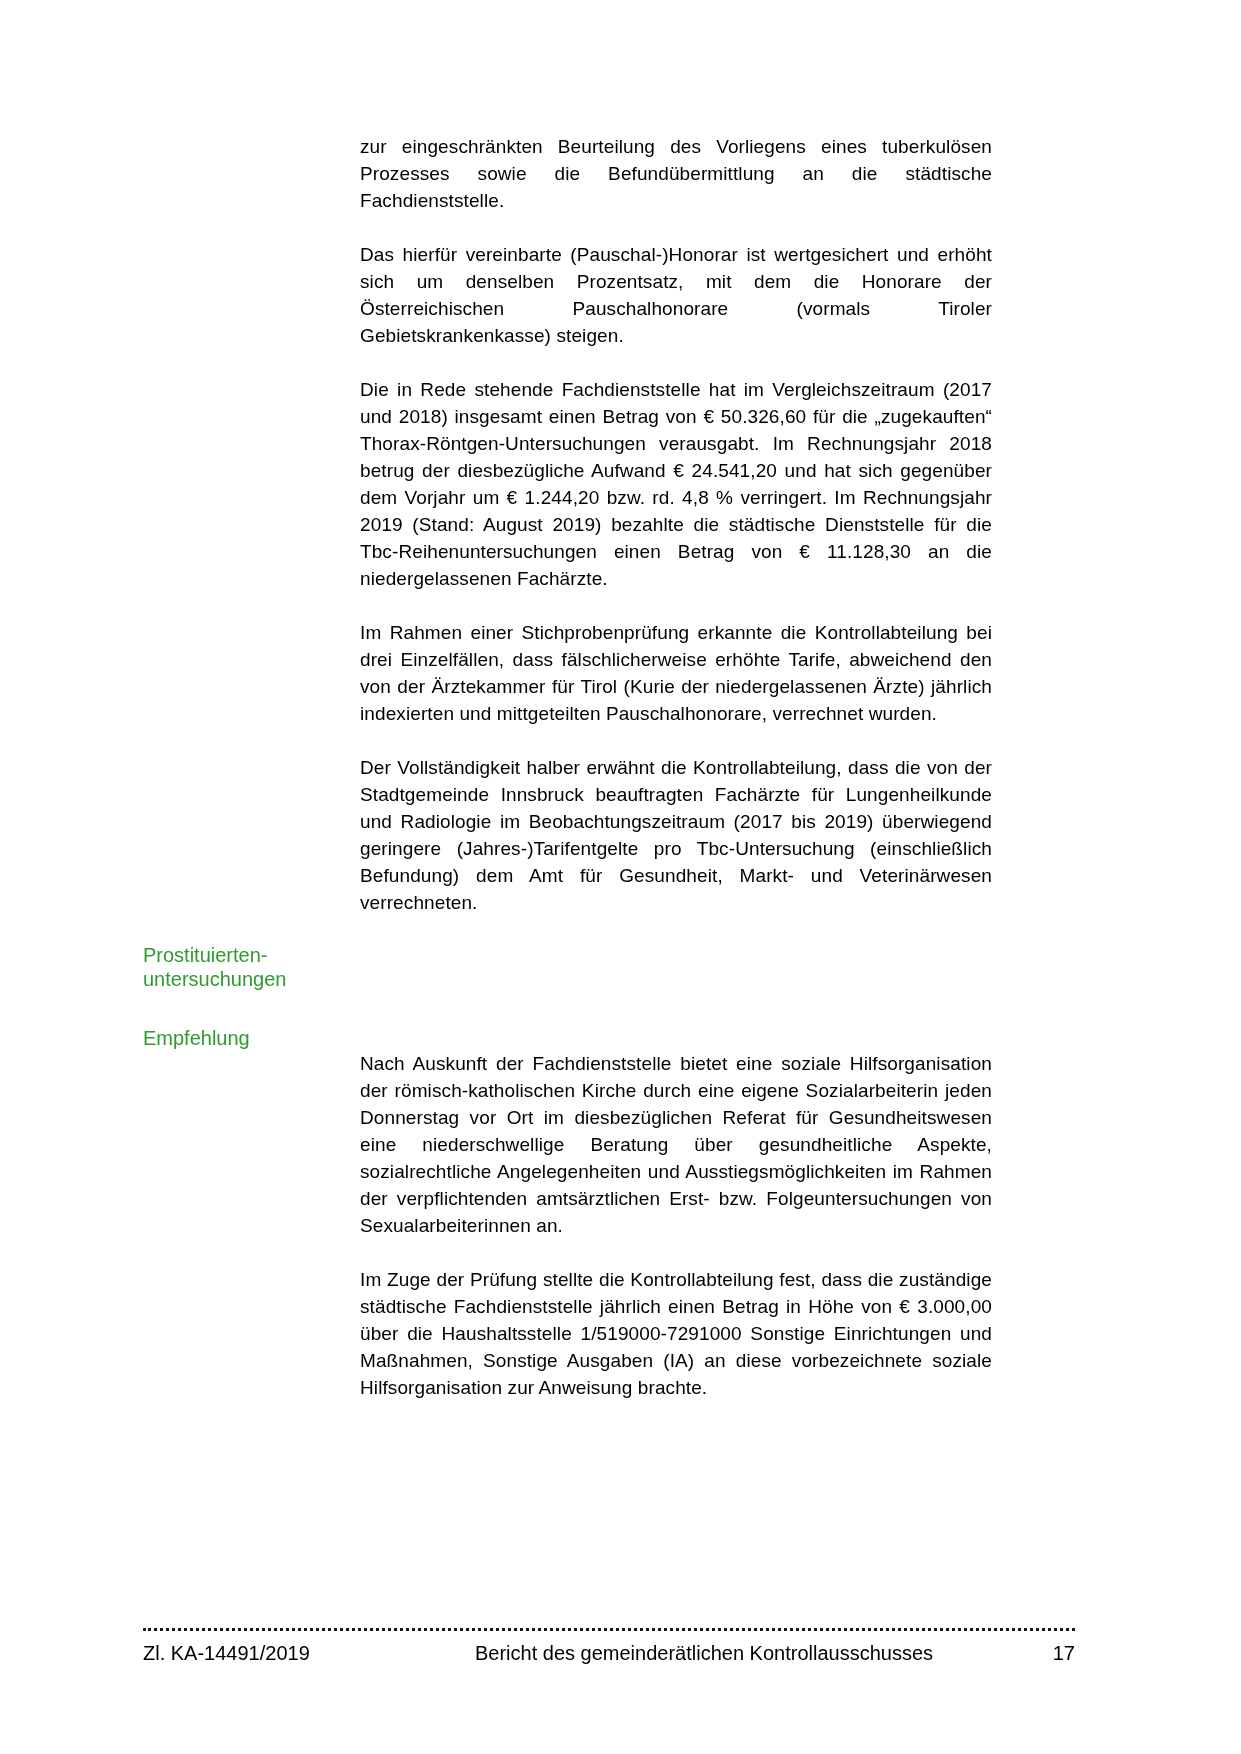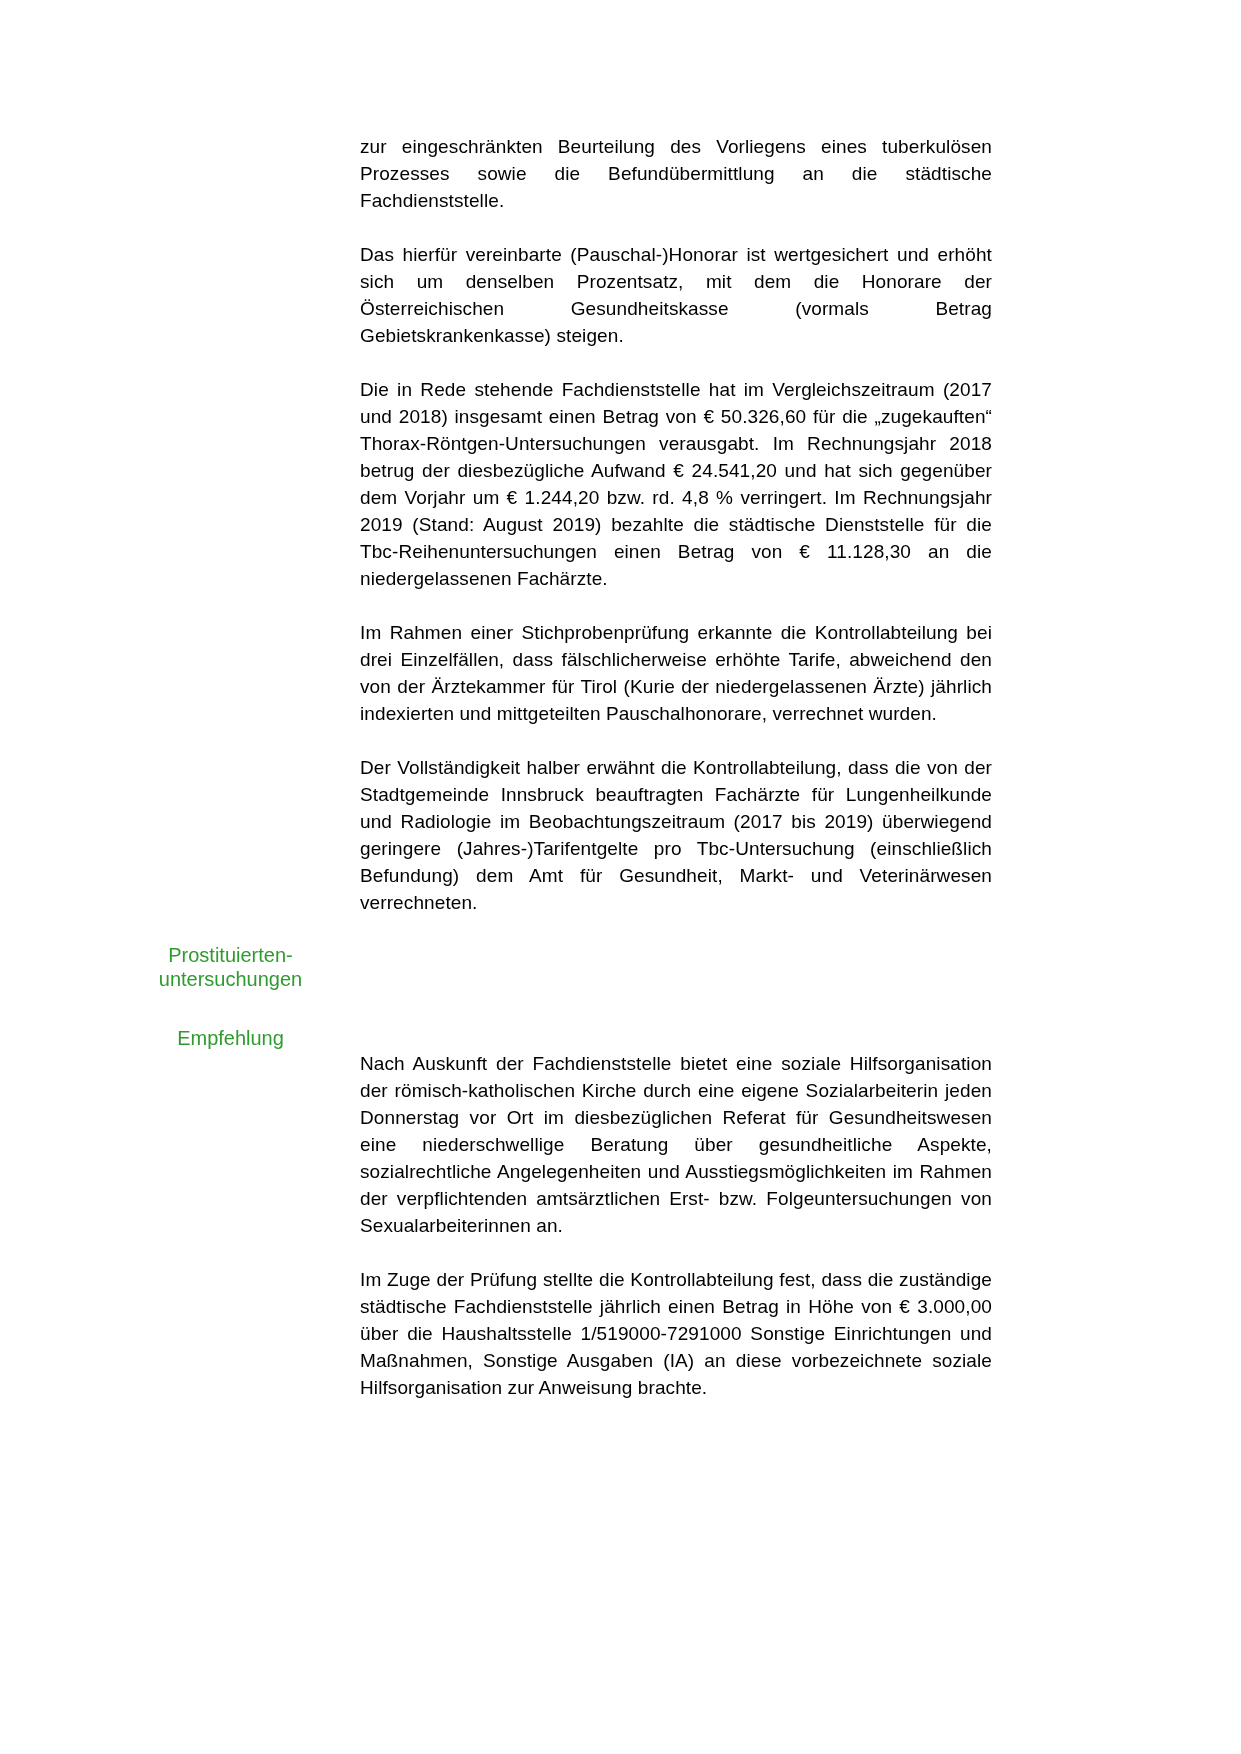--- a/index.html
+++ b/index.html
@@ -23,21 +23,20 @@
     left: 143px;
     width: 860px;
   }
   .row {
     display: flex;
     align-items: flex-start;
   }
   .label-col {
     flex: 0 0 217px;
     width: 217px;
-    text-align: center;
   }
   .para {
     width: 643px;
     margin: 0 11px 27px 0;
     font-size: 19px;
     line-height: 27px;
     text-align: justify;
     letter-spacing: 0.1px;
   }
   .margin-label {
@@ -84,21 +83,21 @@
 <div class="page">
   <div class="content">
 
     <div class="row">
       <div class="label-col"></div>
       <p class="para">zur eingeschränkten Beurteilung des Vorliegens eines tuberkulösen Prozesses sowie die Befundübermittlung an die städtische Fachdienststelle.</p>
     </div>
 
     <div class="row">
       <div class="label-col"></div>
-      <p class="para">Das hierfür vereinbarte (Pauschal-)Honorar ist wertgesichert und erhöht sich um denselben Prozentsatz, mit dem die Honorare der Österreichischen Gesundheitskasse (vormals Betrag Gebietskrankenkasse) steigen.</p>
+      <p class="para">Das hierfür vereinbarte (Pauschal-)Honorar ist wertgesichert und erhöht sich um denselben Prozentsatz, mit dem die Honorare der Österreichischen Pauschalhonorare (vormals Tiroler Gebietskrankenkasse) steigen.</p>
     </div>
 
     <div class="row">
       <div class="label-col"></div>
       <p class="para">Die in Rede stehende Fachdienststelle hat im Vergleichszeitraum (2017 und 2018) insgesamt einen Betrag von € 50.326,60 für die „zugekauften“ Thorax-Röntgen-Untersuchungen verausgabt. Im Rechnungsjahr 2018 betrug der diesbezügliche Aufwand € 24.541,20 und hat sich gegenüber dem Vorjahr um € 1.244,20 bzw. rd. 4,8 % verringert. Im Rechnungsjahr 2019 (Stand: August 2019) bezahlte die städtische Dienststelle für die Tbc-Reihenuntersuchungen einen Betrag von € 11.128,30 an die niedergelassenen Fachärzte.</p>
     </div>
 
     <div class="row">
       <div class="label-col"></div>
       <p class="para">Im Rahmen einer Stichprobenprüfung erkannte die Kontrollabteilung bei drei Einzelfällen, dass fälschlicherweise erhöhte Tarife, abweichend den von der Ärztekammer für Tirol (Kurie der niedergelassenen Ärzte) jährlich indexierten und mittgeteilten Pauschalhonorare, verrechnet wurden.</p>
@@ -122,13 +121,21 @@
     </div>
 
     <div class="row">
       <div class="label-col"></div>
       <p class="para">Im Zuge der Prüfung stellte die Kontrollabteilung fest, dass die zuständige städtische Fachdienststelle jährlich einen Betrag in Höhe von € 3.000,00 über die Haushaltsstelle 1/519000-7291000 Sonstige Einrichtungen und Maßnahmen, Sonstige Ausgaben (IA) an diese vorbezeichnete soziale Hilfsorganisation zur Anweisung brachte.</p>
     </div>
 
 
   </div>
 
+  <div class="footer">
+    <div class="dotted-line"></div>
+    <div class="footer-row">
+      <span class="footer-left">Zl. KA-14491/2019</span>
+      <span class="footer-center">Bericht des gemeinderätlichen Kontrollausschusses</span>
+      <span class="footer-right">17</span>
+    </div>
+  </div>
 </div>
 
 </body></html>

